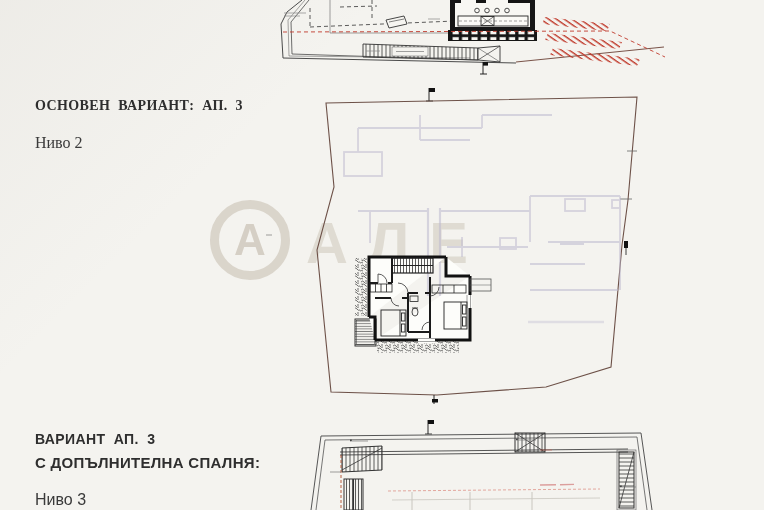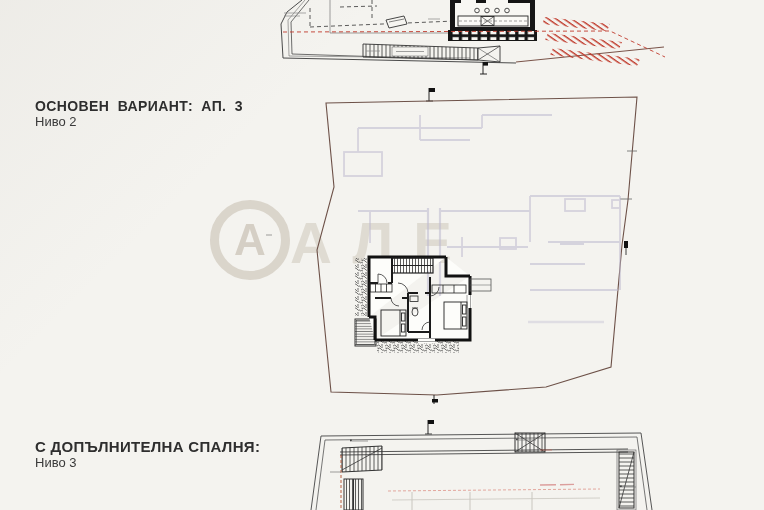--- a/index.html
+++ b/index.html
@@ -12,30 +12,30 @@
   
   .page::after{content:"";position:absolute;inset:0;pointer-events:none;
     background:linear-gradient(135deg, rgba(180,175,165,0.10), rgba(255,255,255,0) 30%);}
   .watermark{position:absolute;left:210px;top:200px;z-index:1;display:flex;align-items:center;}
   .wm-circle{
     width:62px;height:62px;border:9px solid rgba(196,188,173,0.55);border-radius:50%;
     display:flex;align-items:center;justify-content:center;
     color:rgba(196,188,173,0.65);font-size:44px;font-weight:bold;line-height:1;
   }
   .wm-letters{
-    margin-top:4px;
+    margin-left:16px;margin-top:4px;
     font-size:58px;font-weight:bold;letter-spacing:20px;
     color:rgba(198,190,175,0.45);
   }
   svg.plan{position:absolute;inset:0;z-index:2;}
   .label-block{position:absolute;z-index:3;color:#383838;}
   .label-block .title{font-size:14px;font-weight:600;letter-spacing:0.4px;word-spacing:4px;color:#2e2e2e;}
   .label-block .line2{font-size:15px;font-weight:600;letter-spacing:0.3px;margin-top:7px;color:#2e2e2e;}
-  .label-block .subtitle{font-size:13px;margin-top:0;color:#3a3a3a;}
-  #block1{left:35px;top:98px;}
+  .label-block .subtitle{font-size:16px;margin-top:20px;color:#3a3a3a;}
+  #block1{left:35px;top:98px;font-family:Liberation Serif, serif;}
   #block2{left:35px;top:431px;}
 </style>
 </head>
 <body>
 
 <div class="page">
 
   <div class="watermark">
     <div class="wm-circle">А</div>
     <div class="wm-letters">АЛЕ</div>
@@ -316,17 +316,18 @@
       </g>
     </g>
   </svg>
 
   <div id="block1" class="label-block">
     <div class="title">ОСНОВЕН ВАРИАНТ: АП. 3</div>
     <div class="subtitle">Ниво 2</div>
   </div>
 
   <div id="block2" class="label-block">
+    <div class="title">ВАРИАНТ АП. 3</div>
     <div class="line2">С ДОПЪЛНИТЕЛНА СПАЛНЯ:</div>
     <div class="subtitle">Ниво 3</div>
   </div>
 
 </div>
 
 </body></html>

